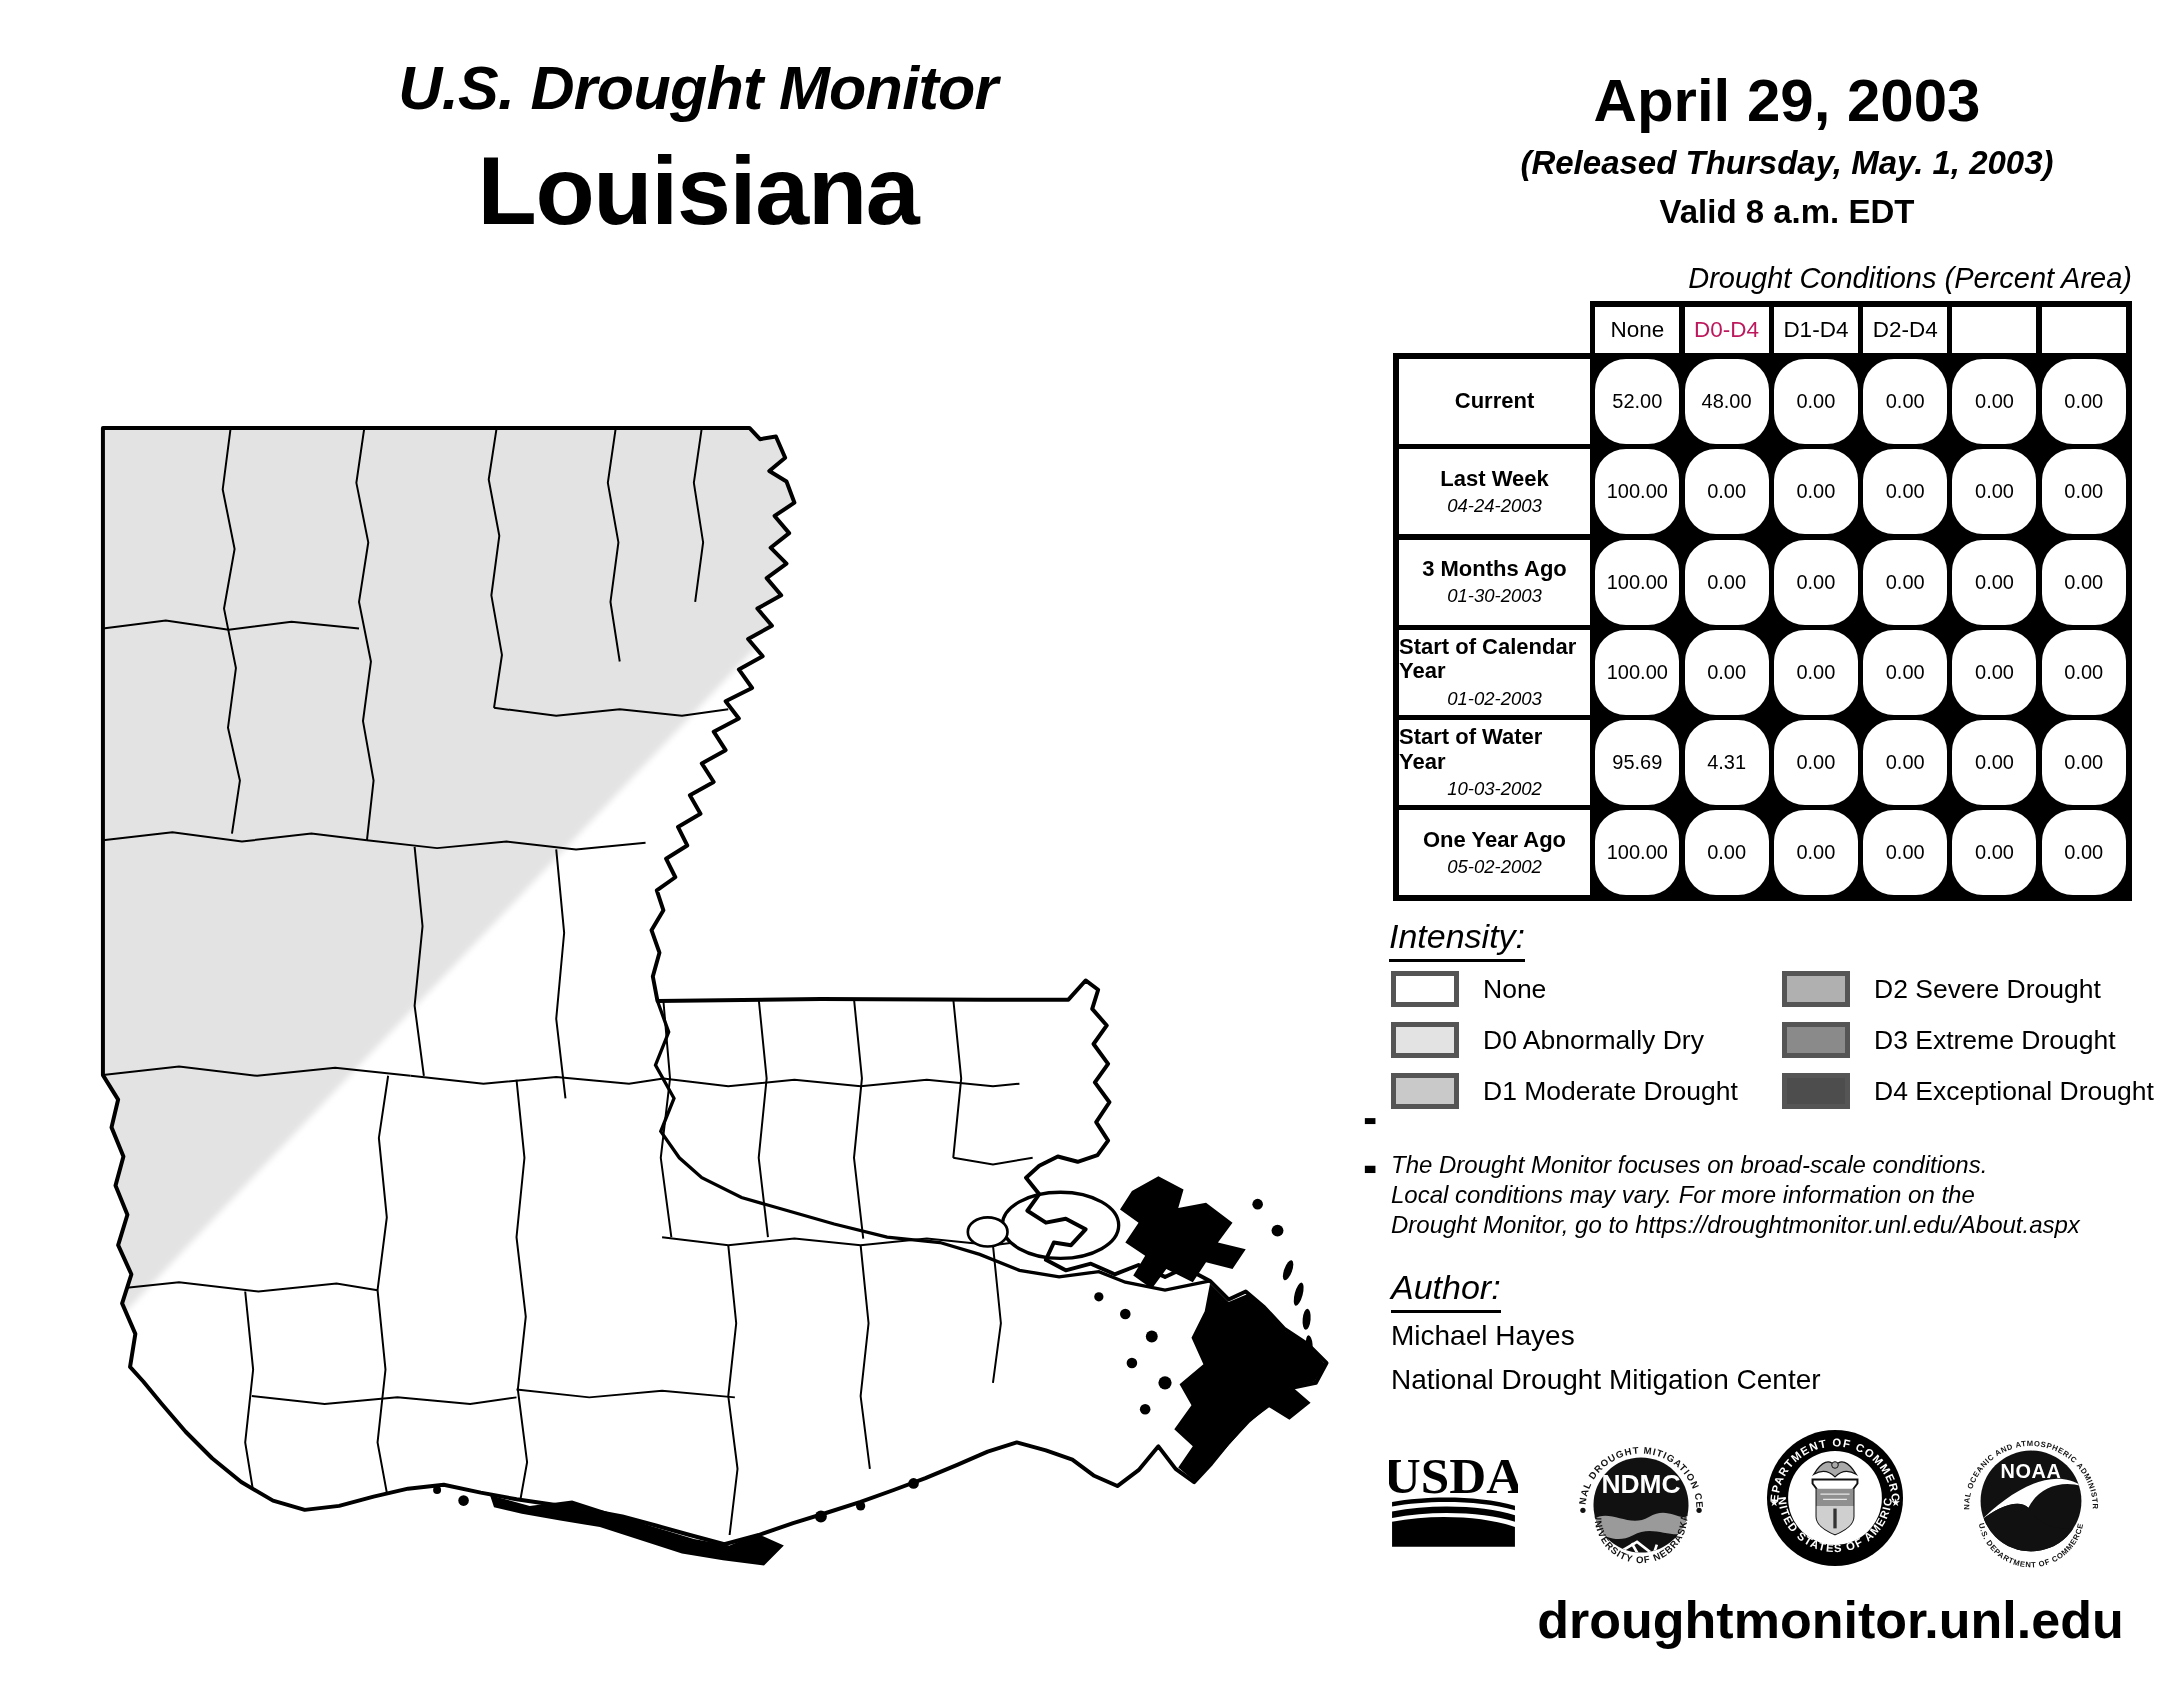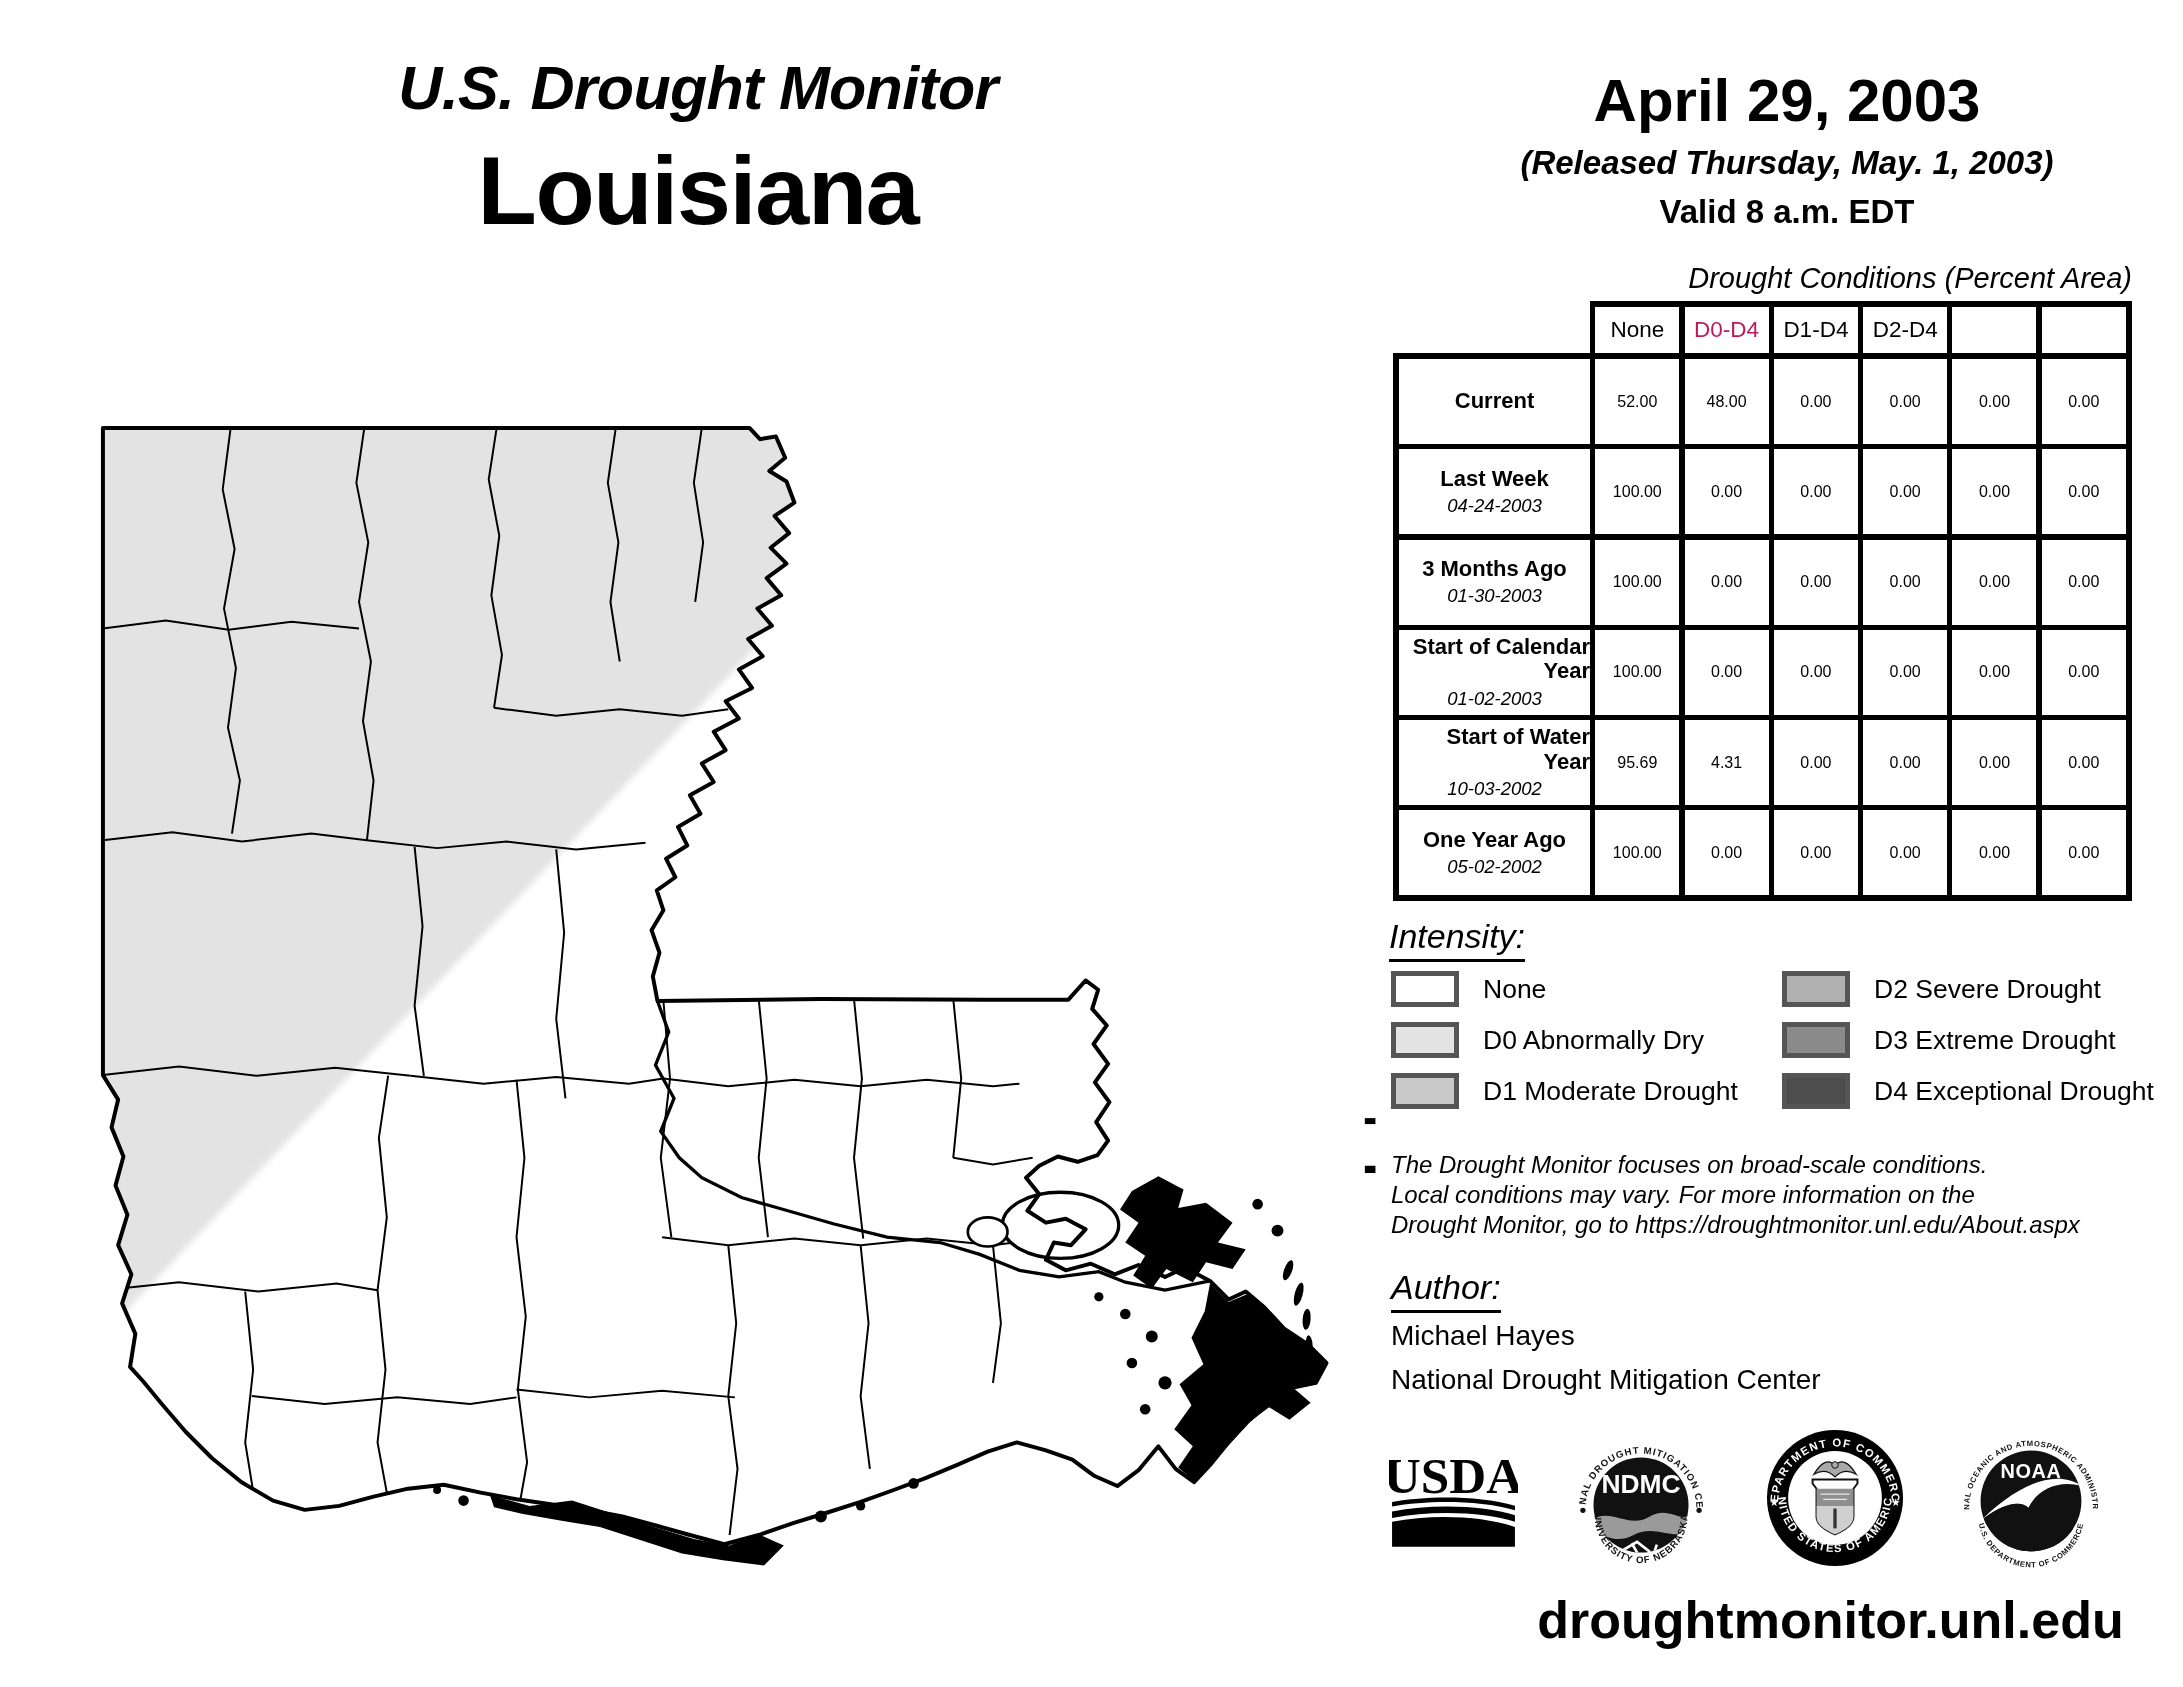--- a/index.html
+++ b/index.html
@@ -29,22 +29,22 @@
   .hc2{background:#c9c9c9;color:#000;}
   .hc3{background:#b0b0b0;color:#000;}
   .hc4{background:#8a8a8a;color:#fff;}
   .hc5{background:#4d4d4d;color:#fff;}
   .tbl-body{
     left:1393px;top:353px;background:#000;
     display:grid;grid-template-columns:191px repeat(6,84px);
     grid-auto-rows:85px;gap:5.3px;padding:6px;box-sizing:content-box;
   }
   .cell{background:#fff;display:flex;flex-direction:column;align-items:center;justify-content:center;}
-  .val-cell{font-size:16px;}
-  .label-cell .rl{font-size:22px;font-weight:bold;text-align:right;line-height:24.5px;}
+  .val-cell{font-size:20px;border-radius:31px;}
+  .label-cell .rl{font-size:22px;font-weight:bold;text-align:left;line-height:24.5px;}
   .label-cell .rd{font-size:18.5px;font-style:italic;text-align:center;margin-top:4px;}
   
   .legend-heading,.author-heading{
     font-size:34px;font-style:italic;border-bottom:3.3px solid #000;padding-bottom:2.6px;display:inline-block;
   }
   .legend-col{display:flex;flex-direction:column;gap:15px;}
   .legend-item{display:flex;align-items:center;}
   .legend-swatch{width:68px;height:36px;border:5.3px solid #555;box-sizing:border-box;flex:0 0 auto;}
   .legend-label{font-size:26.5px;margin-left:24px;white-space:nowrap;}
   

